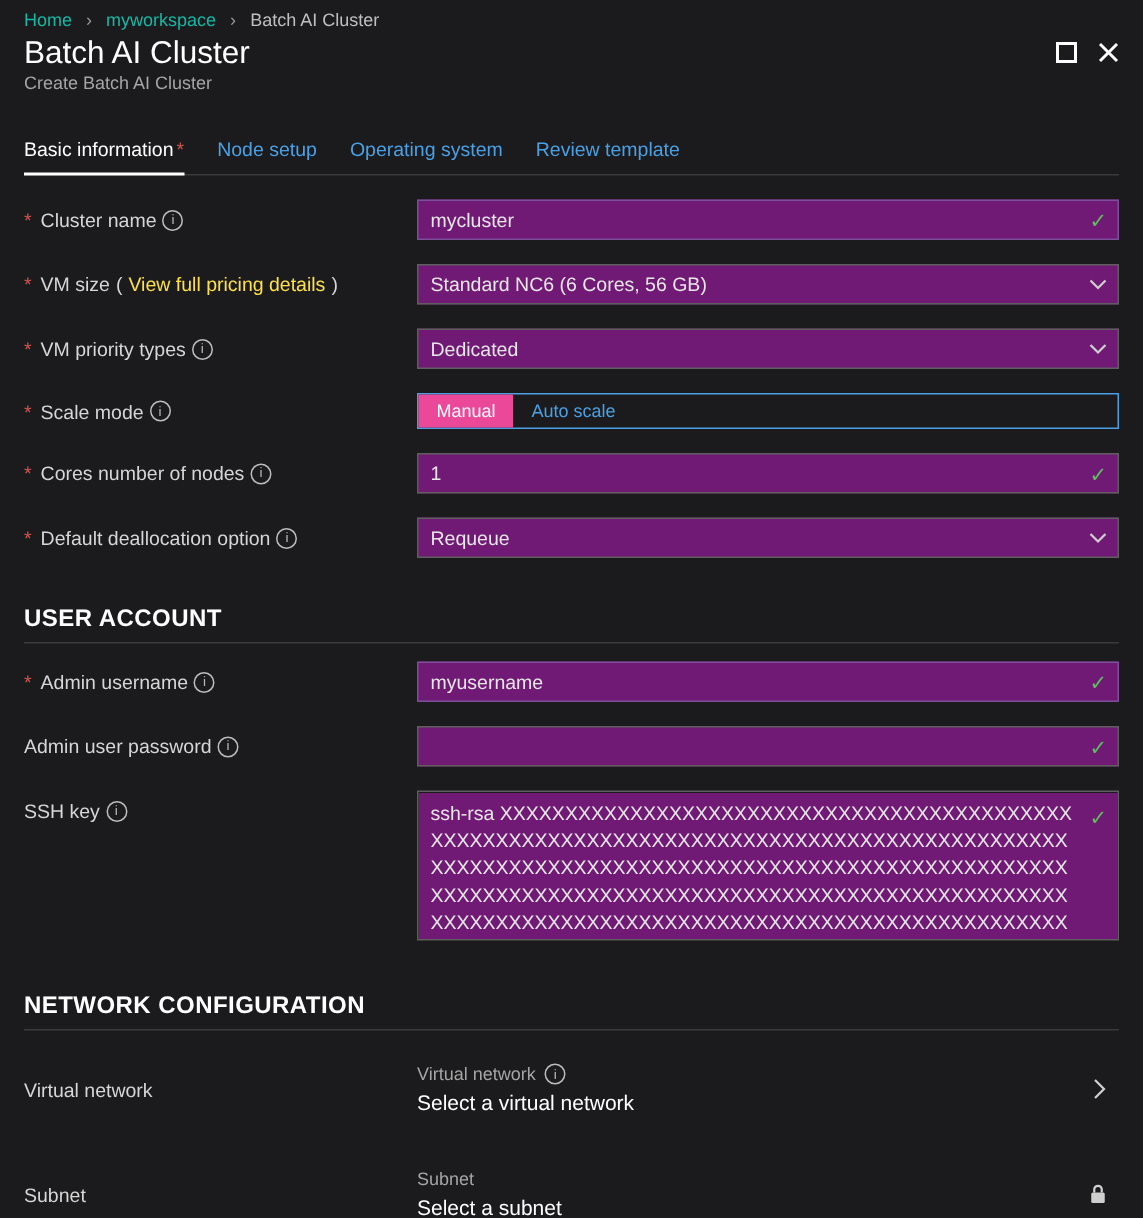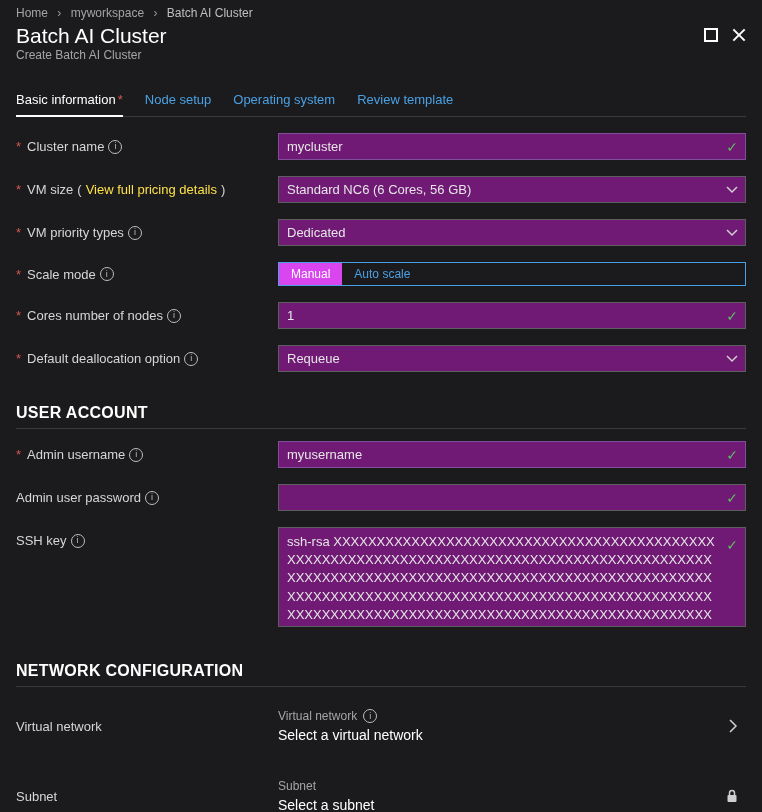--- a/index.html
+++ b/index.html
@@ -1,16 +1,16 @@
 <!DOCTYPE html>
 <html><head>
 <meta charset="utf-8">
 <style>
   html,body{margin:0;padding:0;background:#1b1b1d;color:#d6d6d6;font-family:"Segoe UI",Arial,sans-serif;font-size:13px;width:762px}
-  a{color:#a3a3a3;text-decoration:none}
+  a{color:#14b8a6;text-decoration:none}
   .breadcrumbs{padding:6px 16px 2px;font-size:12px}
   .breadcrumbs .sep{color:#9a9a9a;margin:0 6px}
   .breadcrumbs .current{color:#bfbfbf}
   .header{display:flex;align-items:flex-start;justify-content:space-between;padding:0 16px}
   .title{font-size:21px;font-weight:400;color:#fff;margin-top:2px}
   .subtitle{font-size:12px;color:#a5a5a5;margin-top:0}
   .winbtns{display:flex;gap:14px;margin-top:6px}
   .winbtns .ico{width:14px;height:14px;display:block}
   .winbtns .restore{border:2px solid #fff;box-sizing:border-box}
   .winbtns .close{position:relative}
@@ -30,21 +30,21 @@
   .field{position:relative}
   .tbox,.sel,.ta{width:100%;box-sizing:border-box;background:#701a75;border:1px solid #5e5e5e;color:#e6e6e6;font-family:inherit;font-size:13px;padding:5px 28px 5px 8px;outline:none}
   .tbox.pinkish{border-color:#7d4f9a}
   .ta{min-height:100px;resize:none;word-break:break-all;line-height:1.4}
   .check{position:absolute;right:8px;top:50%;transform:translateY(-50%);color:#5fbf5f;font-size:14px;pointer-events:none}
   .check.ta-check{top:10px;transform:none}
   .caret{position:absolute;right:8px;top:50%;transform:translateY(-50%);pointer-events:none}
   .caret svg{display:block}
   .seg{display:flex;border:1px solid #4aa0e4}
   .seg div{padding:4px 12px;font-size:12px;cursor:pointer}
-  .seg .on{background:#d946ef;color:#fff}
+  .seg .on{background:#ec4899;color:#fff}
   .seg .off{color:#4aa0e4}
   .sect{color:#fff;font-size:16px;font-weight:600;letter-spacing:.3px;border-bottom:1px solid #3a3a3a;padding:18px 0 6px;margin:6px 0 4px}
   .picker{display:flex;align-items:center;justify-content:space-between;padding:10px 8px 10px 0;cursor:pointer}
   .picker .pl{flex:1}
   .picker .plabel{color:#a5a5a5;font-size:12px;display:flex;align-items:center;gap:6px}
   .picker .pval{color:#fff;font-size:14px;margin-top:4px}
   .chev svg,.lock svg{display:block}
   .row.topalign .lab{align-self:flex-start;padding-top:6px}
   .linklike{color:#fde047}
   .paren{color:#d6d6d6}

